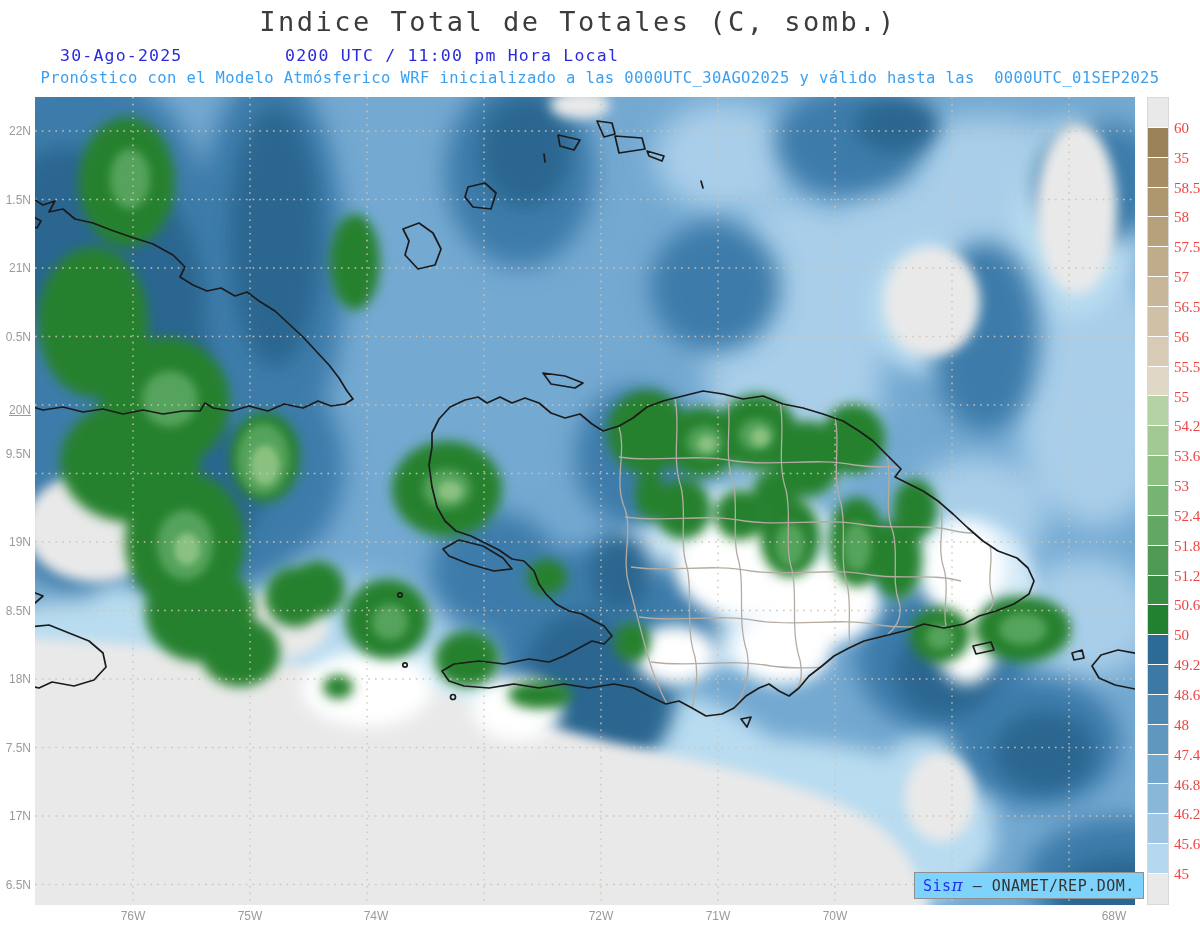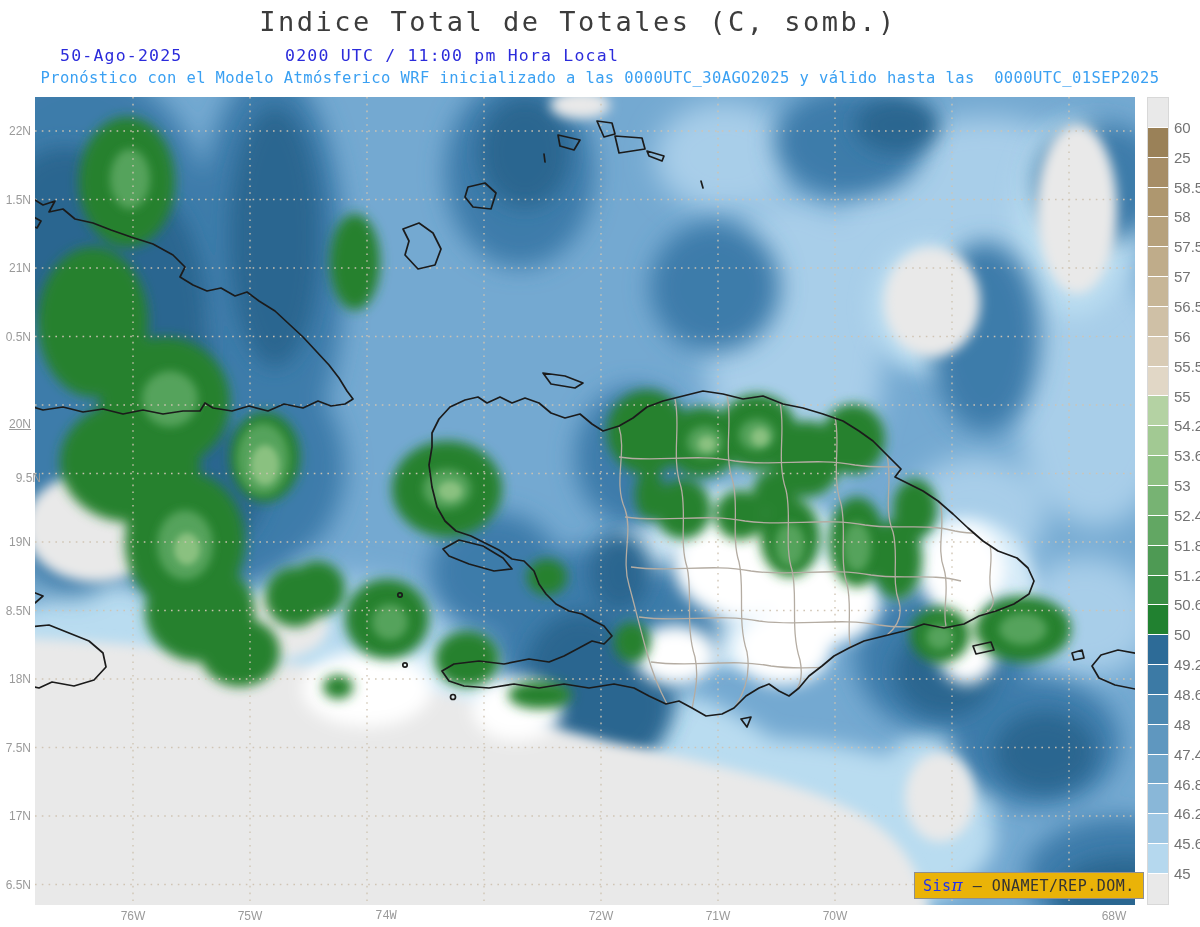--- a/index.html
+++ b/index.html
@@ -15,37 +15,37 @@
   .mapwrap{position:absolute;left:35px;top:97px;width:1100px;height:808px;}
   .mapwrap svg{position:absolute;left:0;top:0;}
   #ylabels,#xlabels,#cblabels,#colorbar{position:absolute;left:0;top:0;}
   .ylab{position:absolute;left:0;width:31px;text-align:right;font-family:"Liberation Sans",sans-serif;
         font-size:12px;color:#9a9a9a;line-height:16px;}
   .xlab{position:absolute;top:908px;width:44px;text-align:center;font-family:"Liberation Sans",sans-serif;
         font-size:12px;color:#9a9a9a;line-height:16px;}
   #colorbar{left:1148px;top:98px;width:20px;height:806px;outline:1px solid #d8d8d8;}
   .cbseg{width:20px;border-bottom:1px solid #ffffff;box-sizing:border-box;}
   .cbseg:last-child{border-bottom:none;}
-  .cblab{position:absolute;left:1174px;font-family:Liberation Sans, sans-serif;
-         font-size:15px;color:#737373;line-height:18px;}
-  .attrib{position:absolute;left:914px;top:872px;background:#eab308;border:1px solid #8f8f8f;
+  .cblab{position:absolute;left:1174px;font-family:Liberation Serif, serif;
+         font-size:15px;color:#ef4444;line-height:18px;}
+  .attrib{position:absolute;left:914px;top:872px;background:#7dd3fc;border:1px solid #8f8f8f;
           padding:2px 8px 3px 8px;font-size:15px;letter-spacing:0.5px;white-space:pre;}
   .attrib .sis{color:#2233ee;}
   .attrib .pi{color:#2233ee;font-family:"DejaVu Serif",serif;font-style:italic;font-size:17px;}
   .attrib .org{color:#333333;}
 </style>
 </head>
 <body>
 
 <div class="page">
 
   <div class="title">Indice Total de Totales (C, somb.)</div>
 
   <div class="dateline">
-    <span class="date">50-Ago-2025</span>
+    <span class="date">30-Ago-2025</span>
     <span class="time">0200 UTC / 11:00 pm Hora Local</span>
   </div>
 
   <div class="subtitle">Pronóstico con el Modelo Atmósferico WRF inicializado a las 0000UTC_30AGO2025 y válido hasta las  0000UTC_01SEP2025</div>
 
   <div class="mapwrap">
     <svg width="1100" height="808" viewBox="0 0 1100 808">
       <defs>
         <filter id="b14" x="-60%" y="-60%" width="220%" height="220%">
             <feGaussianBlur stdDeviation="14"></feGaussianBlur>
@@ -280,33 +280,33 @@
         <circle cx="418" cy="600" r="2.5"></circle>
       </g>
     </svg>
   </div>
 
   <div id="ylabels">
       <div class="ylab" style="top: 123px;">22N</div>
       <div class="ylab" style="top: 191.5px;">1.5N</div>
       <div class="ylab" style="top: 260px;">21N</div>
       <div class="ylab" style="top: 328.5px;">0.5N</div>
-      <div class="ylab" style="top: 416px; text-decoration: underline;">20N</div>
-      <div class="ylab" style="top: 470px; padding-left: 10px;">9.5N</div>
+      <div class="ylab" style="top: 402px; text-decoration: underline;">20N</div>
+      <div class="ylab" style="top: 446px;">9.5N</div>
       <div class="ylab" style="top: 534px;">19N</div>
       <div class="ylab" style="top: 602.5px;">8.5N</div>
       <div class="ylab" style="top: 671px;">18N</div>
       <div class="ylab" style="top: 739.5px;">7.5N</div>
       <div class="ylab" style="top: 808px;">17N</div>
       <div class="ylab" style="top: 876.5px;">6.5N</div>
     </div>
   <div id="xlabels">
       <div class="xlab" style="left: 111px;">76W</div>
       <div class="xlab" style="left: 228px;">75W</div>
-      <div class="xlab" style="left: 364px; font-family: Liberation Mono, monospace;">74W</div>
+      <div class="xlab" style="left: 354px;">74W</div>
       <div class="xlab" style="left: 462px; margin-top: 20px;">73W</div>
       <div class="xlab" style="left: 579px;">72W</div>
       <div class="xlab" style="left: 696px;">71W</div>
       <div class="xlab" style="left: 813px;">70W</div>
       <div class="xlab" style="left: 930px; margin-top: 44px;">69W</div>
       <div class="xlab" style="left: 1092px;">68W</div>
     </div>
 
   <div id="colorbar">
       <div class="cbseg" style="background: rgb(233, 233, 233); height: 29.8519px;"></div>
@@ -332,21 +332,21 @@
       <div class="cbseg" style="background: rgb(77, 137, 178); height: 29.8519px;"></div>
       <div class="cbseg" style="background: rgb(95, 151, 191); height: 29.8519px;"></div>
       <div class="cbseg" style="background: rgb(115, 167, 203); height: 29.8519px;"></div>
       <div class="cbseg" style="background: rgb(137, 183, 216); height: 29.8519px;"></div>
       <div class="cbseg" style="background: rgb(159, 199, 227); height: 29.8519px;"></div>
       <div class="cbseg" style="background: rgb(181, 216, 238); height: 29.8519px;"></div>
       <div class="cbseg" style="background: rgb(233, 233, 233); height: 29.8519px;"></div>
     </div>
   <div id="cblabels">
       <div class="cblab" style="top: 118.852px;">60</div>
-      <div class="cblab" style="top: 148.704px;">25</div>
+      <div class="cblab" style="top: 148.704px;">35</div>
       <div class="cblab" style="top: 178.556px;">58.5</div>
       <div class="cblab" style="top: 208.407px;">58</div>
       <div class="cblab" style="top: 238.259px;">57.5</div>
       <div class="cblab" style="top: 268.111px;">57</div>
       <div class="cblab" style="top: 297.963px;">56.5</div>
       <div class="cblab" style="top: 327.815px;">56</div>
       <div class="cblab" style="top: 357.667px;">55.5</div>
       <div class="cblab" style="top: 387.519px;">55</div>
       <div class="cblab" style="top: 417.37px;">54.2</div>
       <div class="cblab" style="top: 447.222px;">53.6</div>

